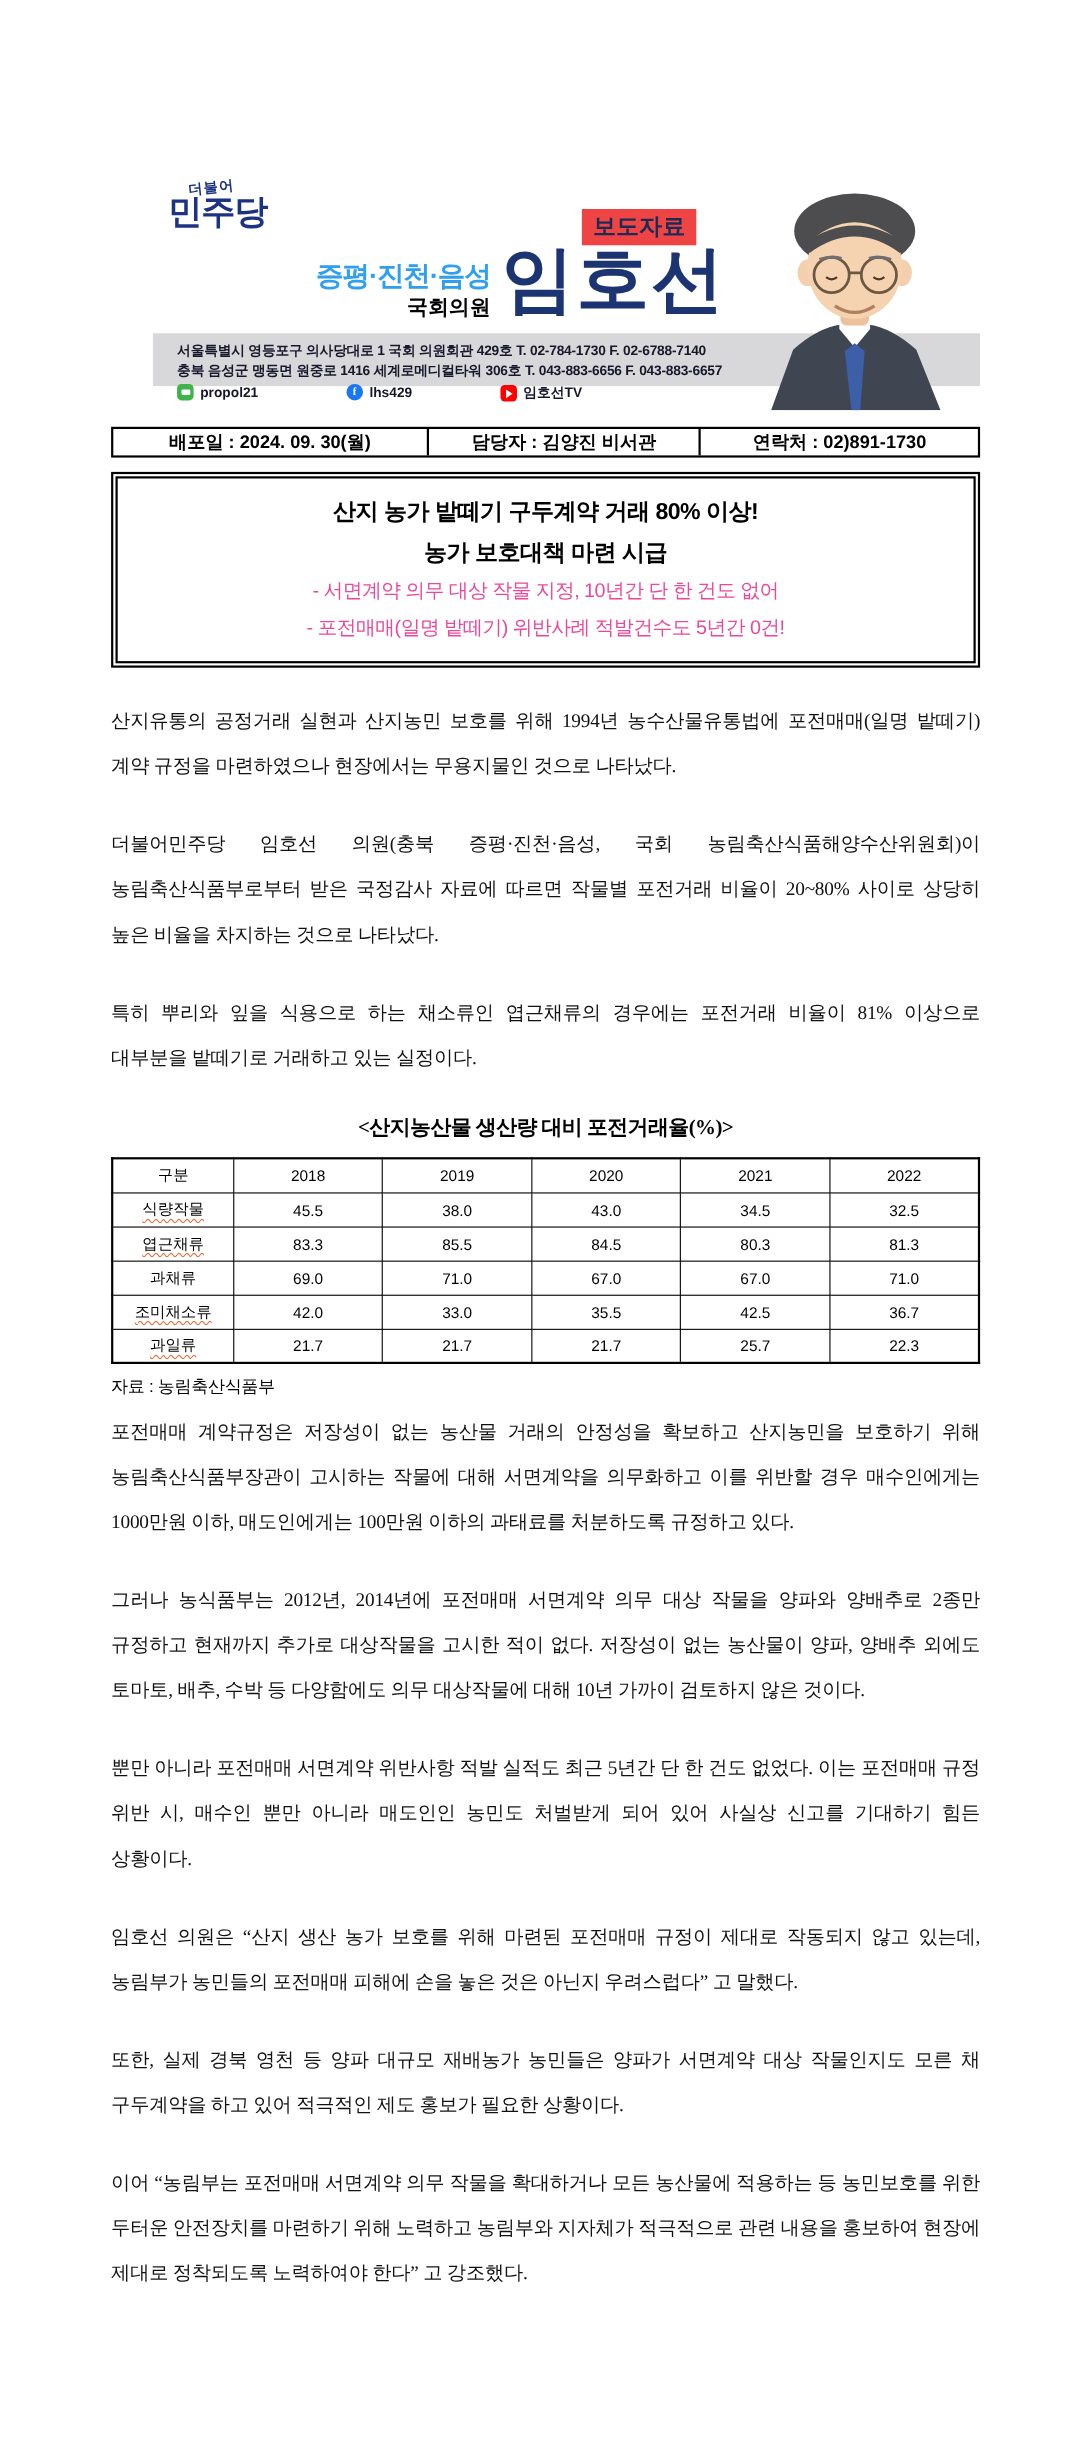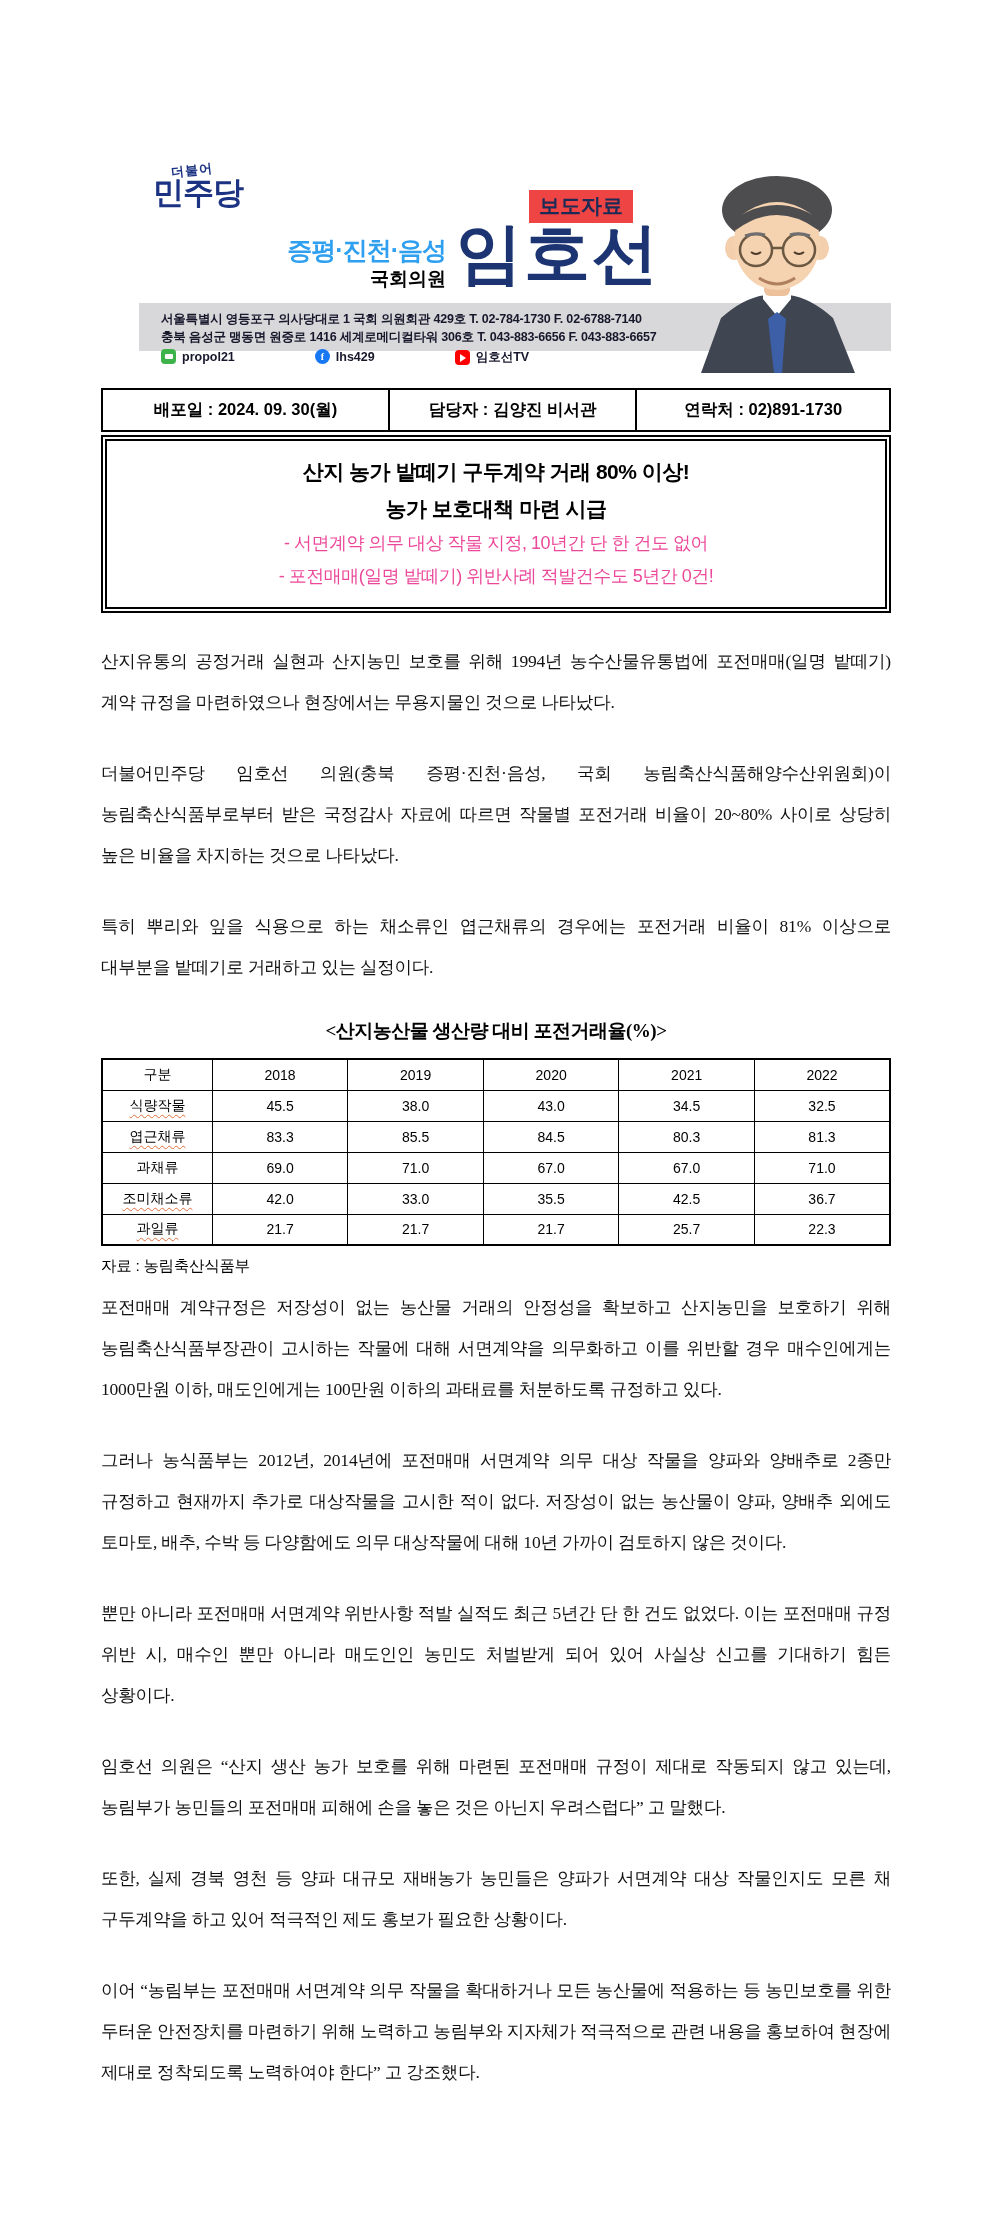--- a/index.html
+++ b/index.html
@@ -45,29 +45,29 @@
   .sicon.chat { background:#3eb34a; border-radius:4px; }
   .sicon.chat::after { content:""; width:8px; height:5px; background:#fff; border-radius:1px; }
   .sicon.fb { background:#1877f2; border-radius:50%; font-family:"Liberation Serif",serif; }
   .sicon.yt { background:#f00; border-radius:4px; }
   .sicon.yt::after { content:""; width:0; height:0; border-left:6px solid #fff;
     border-top:4px solid transparent; border-bottom:4px solid transparent; margin-left:1px; }
 
   .portrait { position:absolute; left:562px; top:66px; width:228px; height:207px; z-index:2; }
 
   
-  .info-bar { display:flex; border:2px solid #000; margin-top:12px; height:44px;
+  .info-bar { display:flex; border:2px solid #000; margin-top:12px; height:28px;
     font-family:"Liberation Sans","DejaVu Sans",sans-serif; }
   .info-cell { display:flex; align-items:center; justify-content:center;
     font-size:16.5px; font-weight:700; color:#000; border-right:2px solid #000; }
   .info-cell:last-child { border-right:none; }
   .info-cell.c1 { width:36.5%; } .info-cell.c2 { width:31.5%; } .info-cell.c3 { width:32%; }
 
   
-  .headline-box { border:6px double #000; margin-top:3px; padding:12px 16px 14px; text-align:center; }
+  .headline-box { border:6px double #000; margin-top:13px; padding:12px 16px 14px; text-align:center; }
   .headline-box .t { font-family:"Liberation Sans","DejaVu Sans",sans-serif;
     font-size:21px; font-weight:900; line-height:37px; color:#000; letter-spacing:-0.5px; }
   .headline-box .b { font-family:"Liberation Sans","DejaVu Sans",sans-serif;
     font-size:18px; font-weight:500; line-height:33px; color:#ec4899; letter-spacing:-0.5px; }
 
   
   .body-text { margin-top:28px; }
   .body-text p { font-size:17.5px; line-height:41px; text-align:justify;
     letter-spacing:-0.2px; word-break:keep-all; margin-bottom:30px; color:#111; }
 

